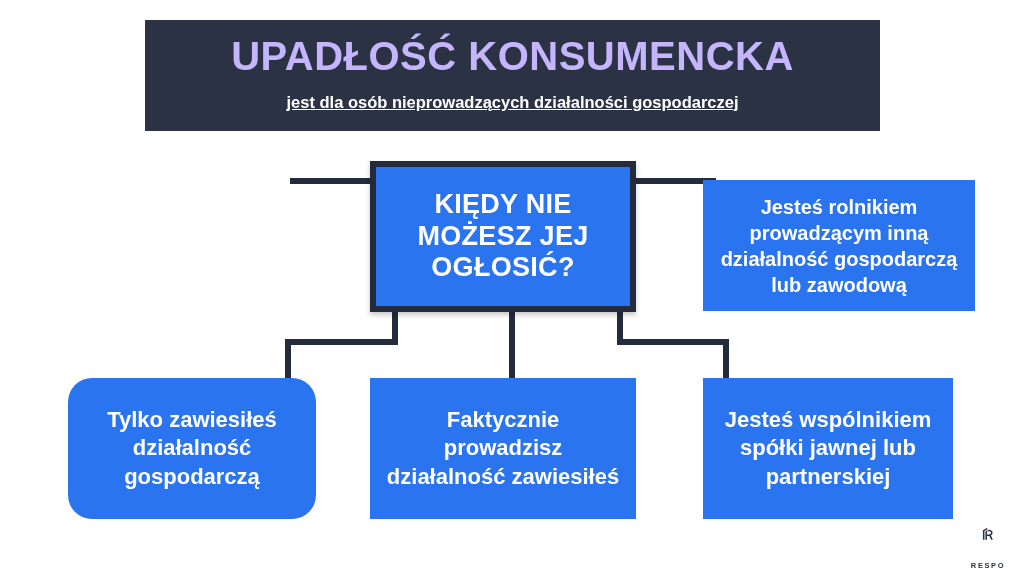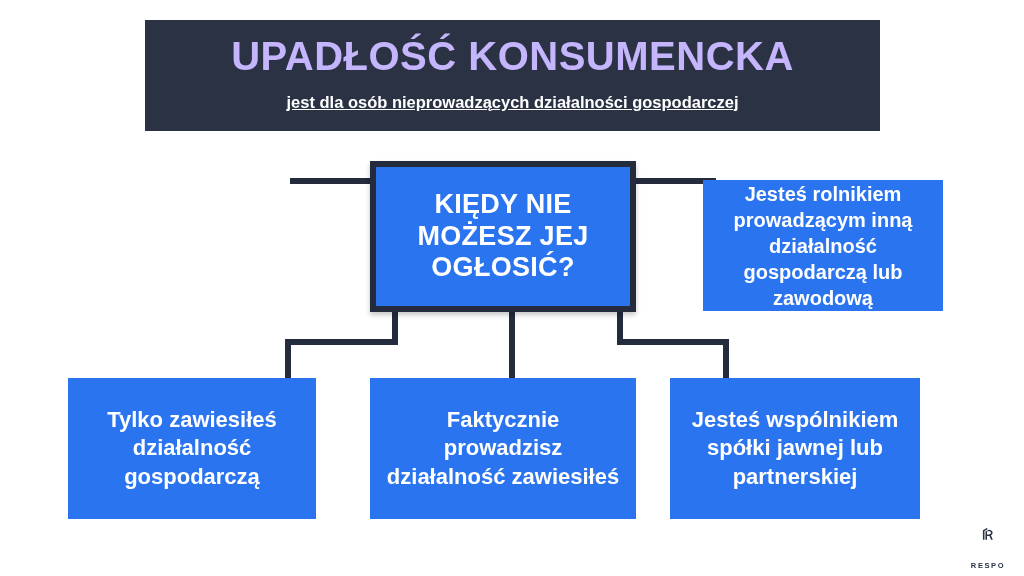--- a/index.html
+++ b/index.html
@@ -91,21 +91,21 @@
     left: 68px;
     top: 180px;
     width: 248px;
     height: 131px;
   }
   #node-entrepreneur .node-label { font-size: 23px; }
 
   #node-farmer {
     left: 703px;
     top: 180px;
-    width: 240px;
+    width: 272px;
     height: 131px;
   }
   #node-farmer .node-label { font-size: 20px; line-height: 1.3; }
 
   
   #node-central {
     left: 370px;
     top: 161px;
     width: 266px;
     height: 151px;
@@ -118,33 +118,34 @@
     letter-spacing: 0.3px;
     line-height: 1.18;
   }
 
   
   #node-suspended {
     left: 68px;
     top: 378px;
     width: 248px;
     height: 141px;
+    border-radius: 24px;
   }
   #node-suspended .node-label { font-size: 22px; line-height: 1.28; }
 
   #node-actually-running {
     left: 370px;
     top: 378px;
     width: 266px;
     height: 141px;
   }
   #node-actually-running .node-label { font-size: 22px; line-height: 1.28; }
 
   #node-partner {
-    left: 670px;
+    left: 703px;
     top: 378px;
     width: 250px;
     height: 141px;
   }
   #node-partner .node-label { font-size: 22px; line-height: 1.28; }
 
   
   .brand-logo {
     position: absolute;
     left: 963px;

